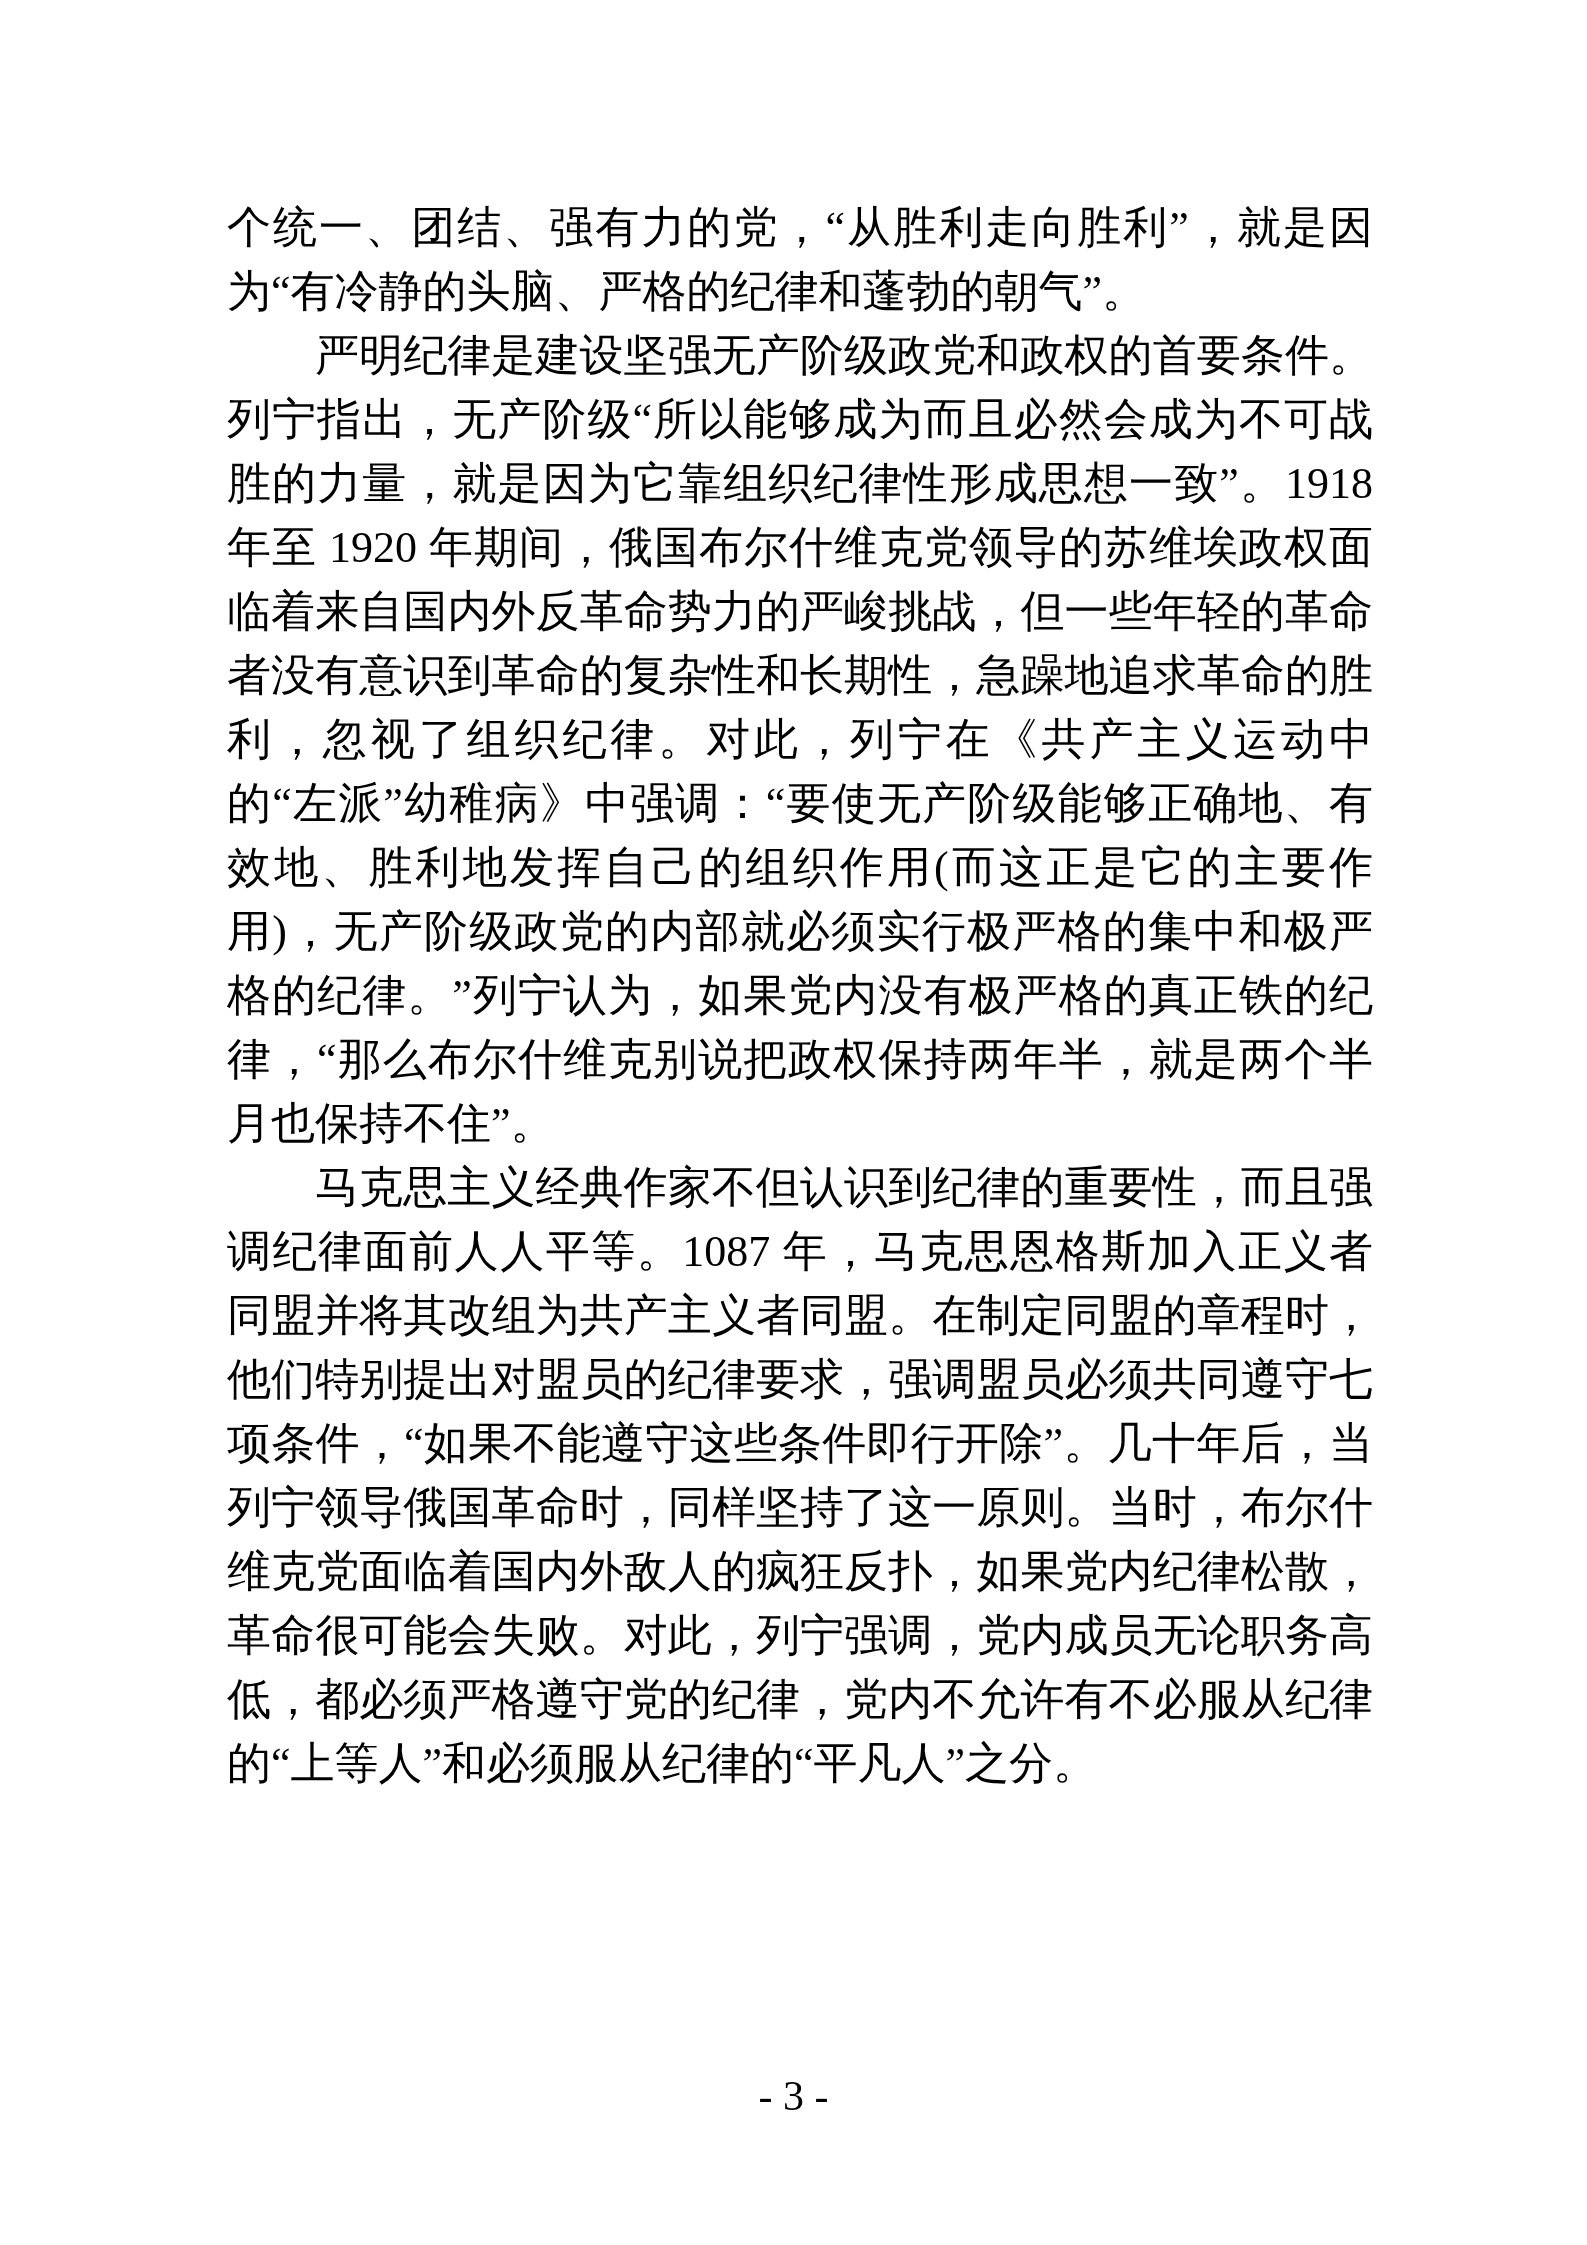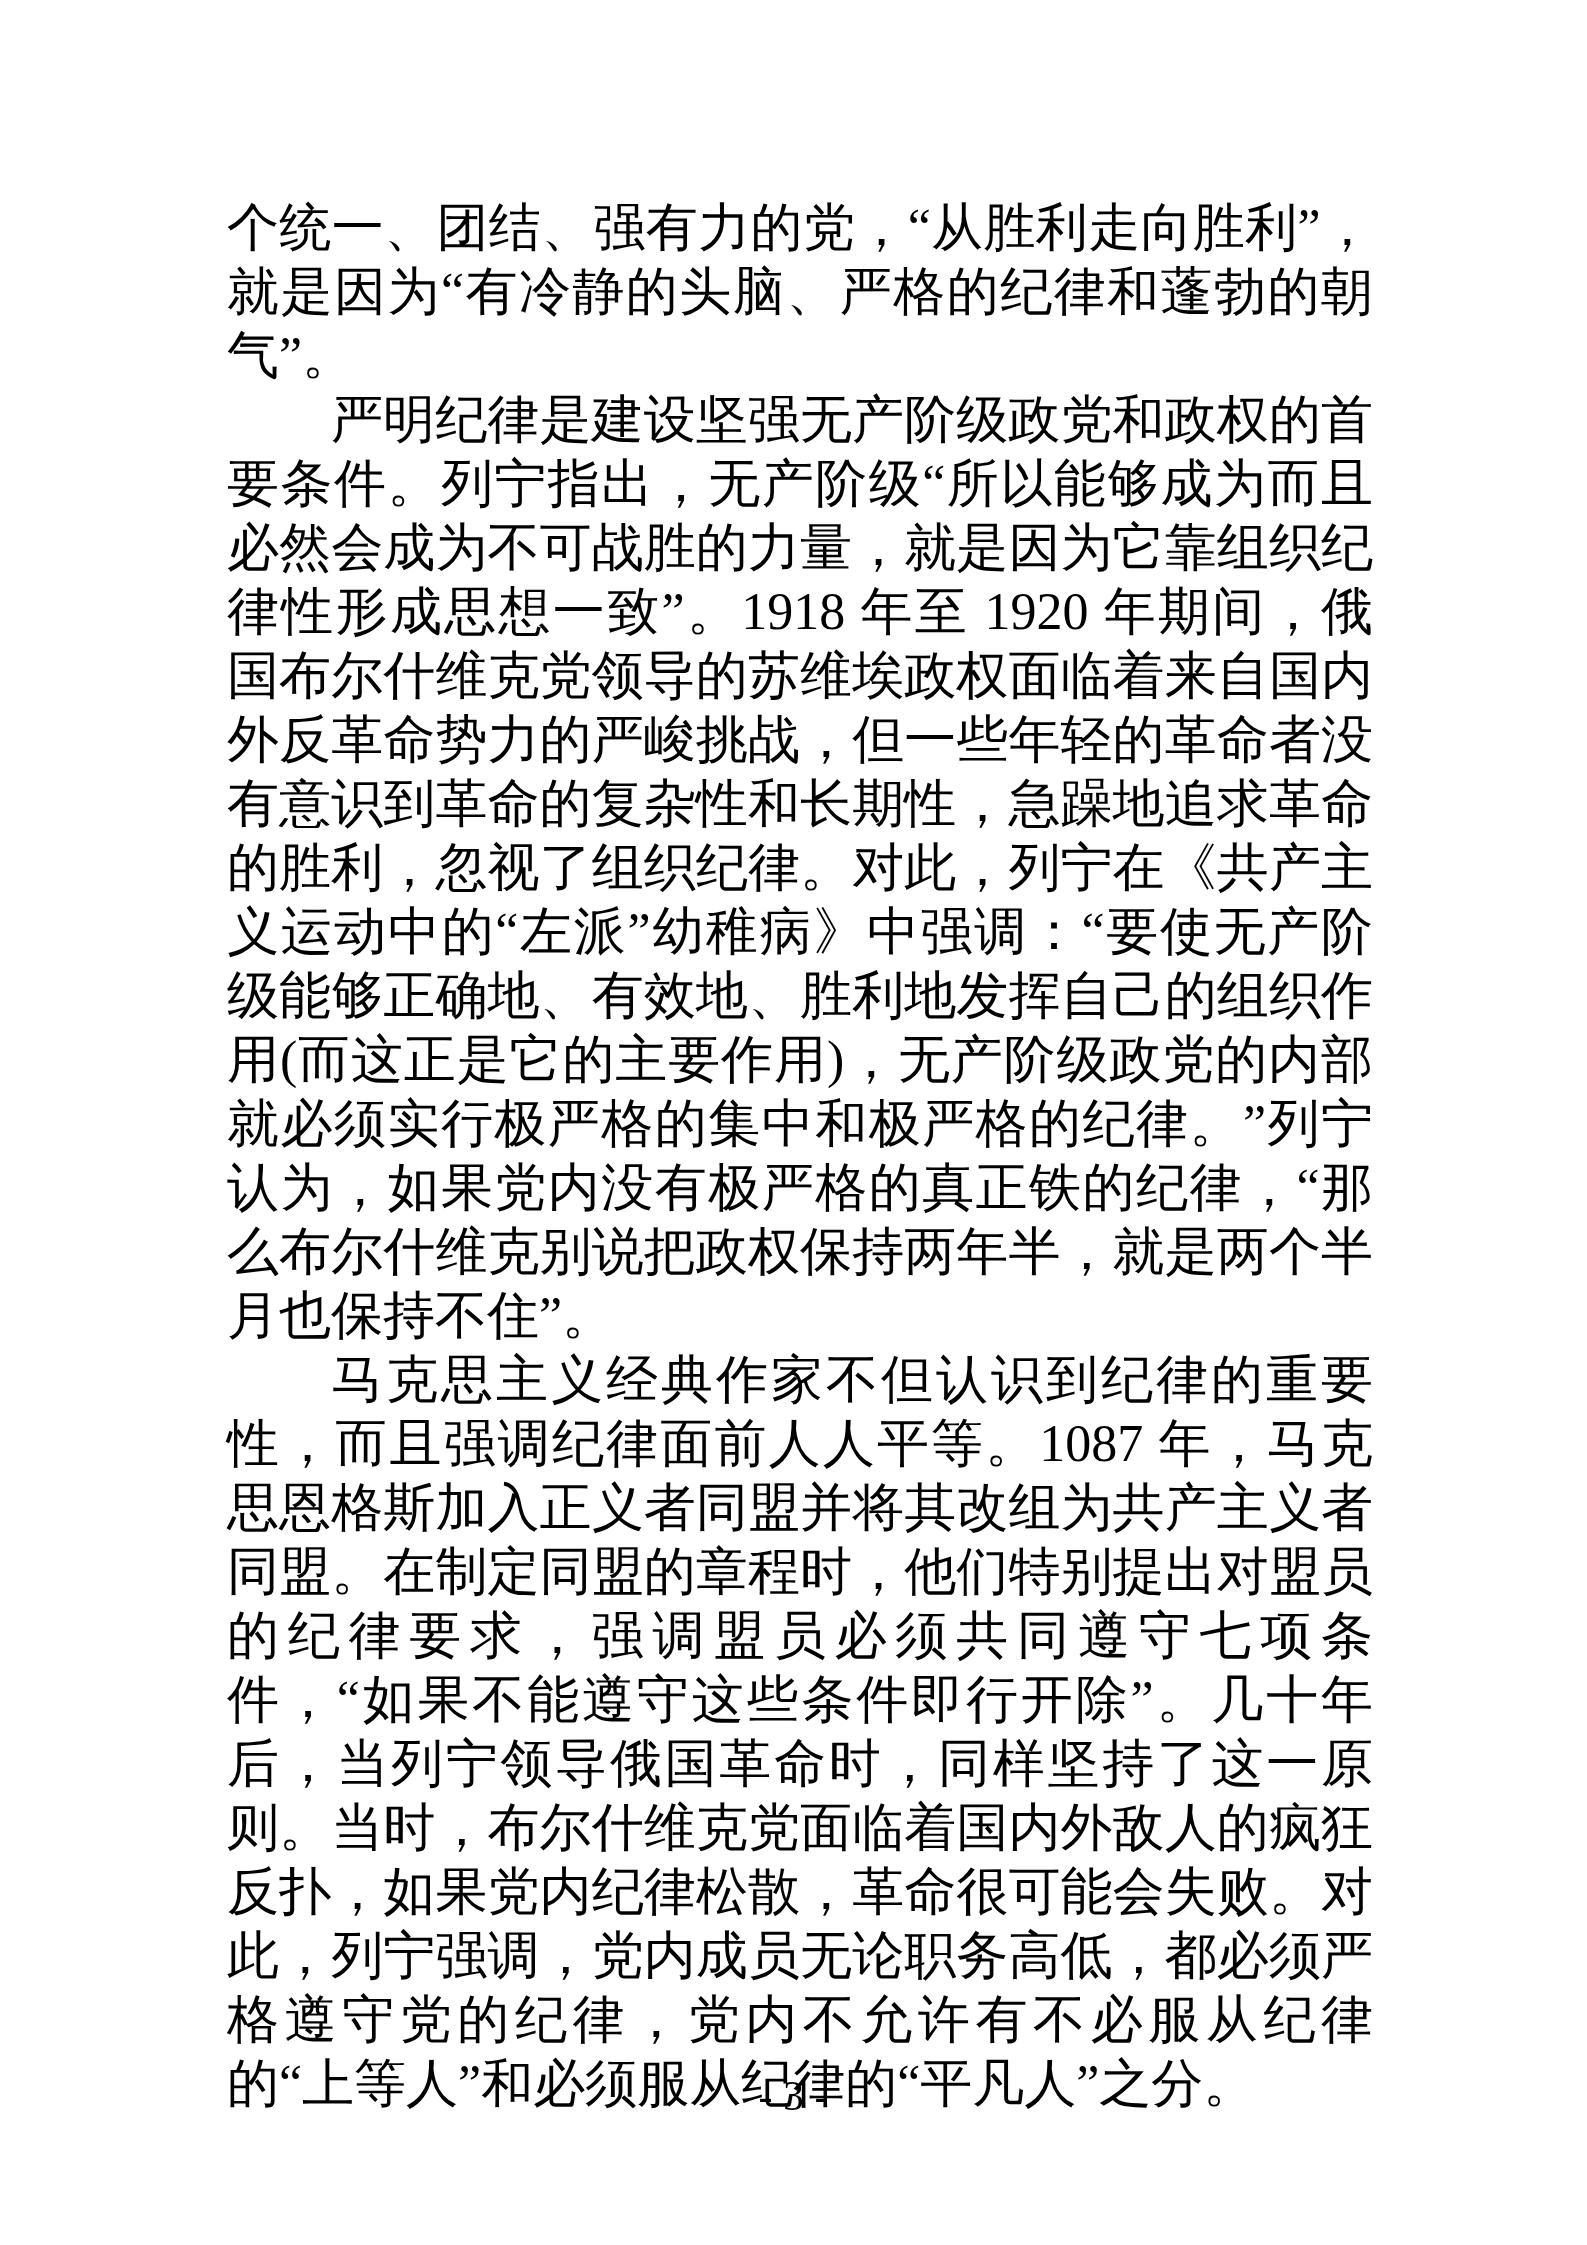--- a/index.html
+++ b/index.html
@@ -19,21 +19,21 @@
   }
   .content {
     position: absolute;
     left: 227px;
     top: 196px;
     width: 1146px;
   }
   .content p {
     margin: 0;
     padding: 0;
-    font-size: 52px;
+    font-size: 44px;
     line-height: 64px;
     text-align: justify;
     text-justify: inter-ideograph;
     letter-spacing: 0;
     word-break: break-all;
   }
   .content p.indent {
     text-indent: 2em;
   }
   .footer {

